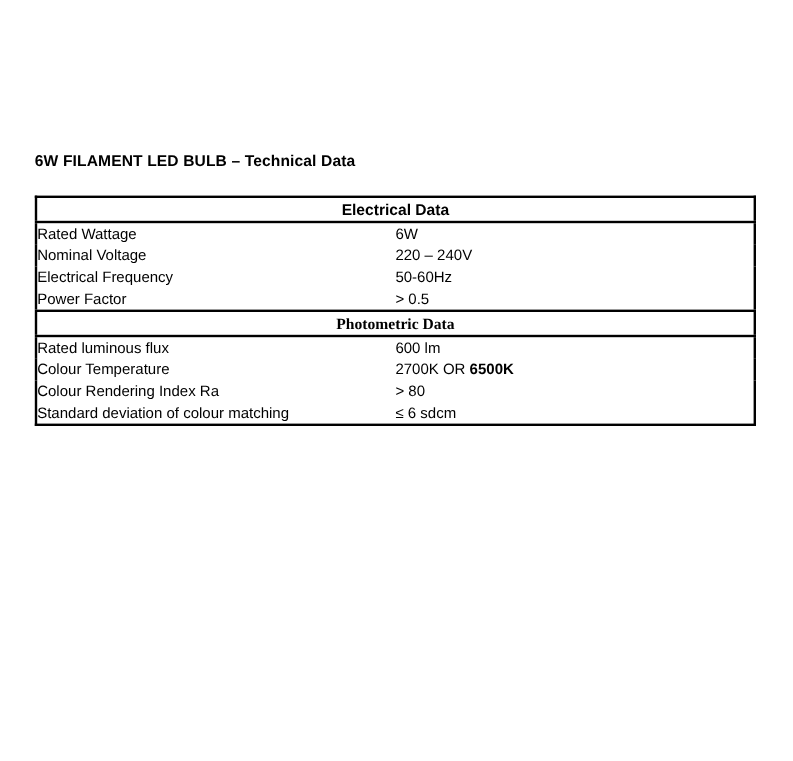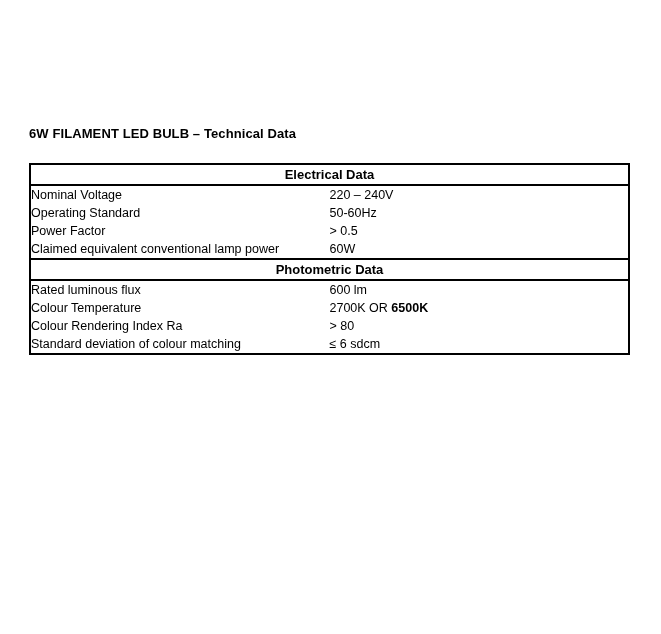--- a/index.html
+++ b/index.html
@@ -59,20 +59,21 @@
     text-align: center;
     font-weight: bold;
     font-size: 13px;
     height: 19px;
     line-height: 19px;
     border-bottom: 2.5px solid #000;
   }
 
   tr.section-header-row.second > td {
     border-top: 2.5px solid #000;
+    font-family: Liberation Serif, serif;
   }
 
   tr.data-row > td {
     font-size: 12.5px;
     height: 18px;
     line-height: 18px;
     white-space: nowrap;
   }
 
   td.param-cell {
@@ -97,34 +98,34 @@
   <div id="doc-title">6W FILAMENT LED BULB – Technical Data</div>
 
   <table id="spec-table">
     <tbody>
 
       <tr class="section-header-row">
         <td colspan="2">Electrical Data</td>
       </tr>
 
       <tr class="data-row">
+        <td class="param-cell">Rated Wattage</td>
+        <td class="value-cell"><span>6W</span><span class="em"></span></td>
+      </tr>
+      <tr class="data-row">
         <td class="param-cell">Nominal Voltage</td>
         <td class="value-cell"><span>220 – 240V</span><span class="em"></span></td>
       </tr>
       <tr class="data-row">
-        <td class="param-cell">Operating Standard</td>
+        <td class="param-cell">Electrical Frequency</td>
         <td class="value-cell"><span>50-60Hz</span><span class="em"></span></td>
       </tr>
       <tr class="data-row">
         <td class="param-cell">Power Factor</td>
         <td class="value-cell"><span>&gt; 0.5</span><span class="em"></span></td>
-      </tr>
-      <tr class="data-row">
-        <td class="param-cell">Claimed equivalent conventional lamp power</td>
-        <td class="value-cell"><span>60W</span><span class="em"></span></td>
       </tr>
 
       <tr class="section-header-row second">
         <td colspan="2">Photometric Data</td>
       </tr>
 
       <tr class="data-row">
         <td class="param-cell">Rated luminous flux</td>
         <td class="value-cell"><span>600 lm</span><span class="em"></span></td>
       </tr>

